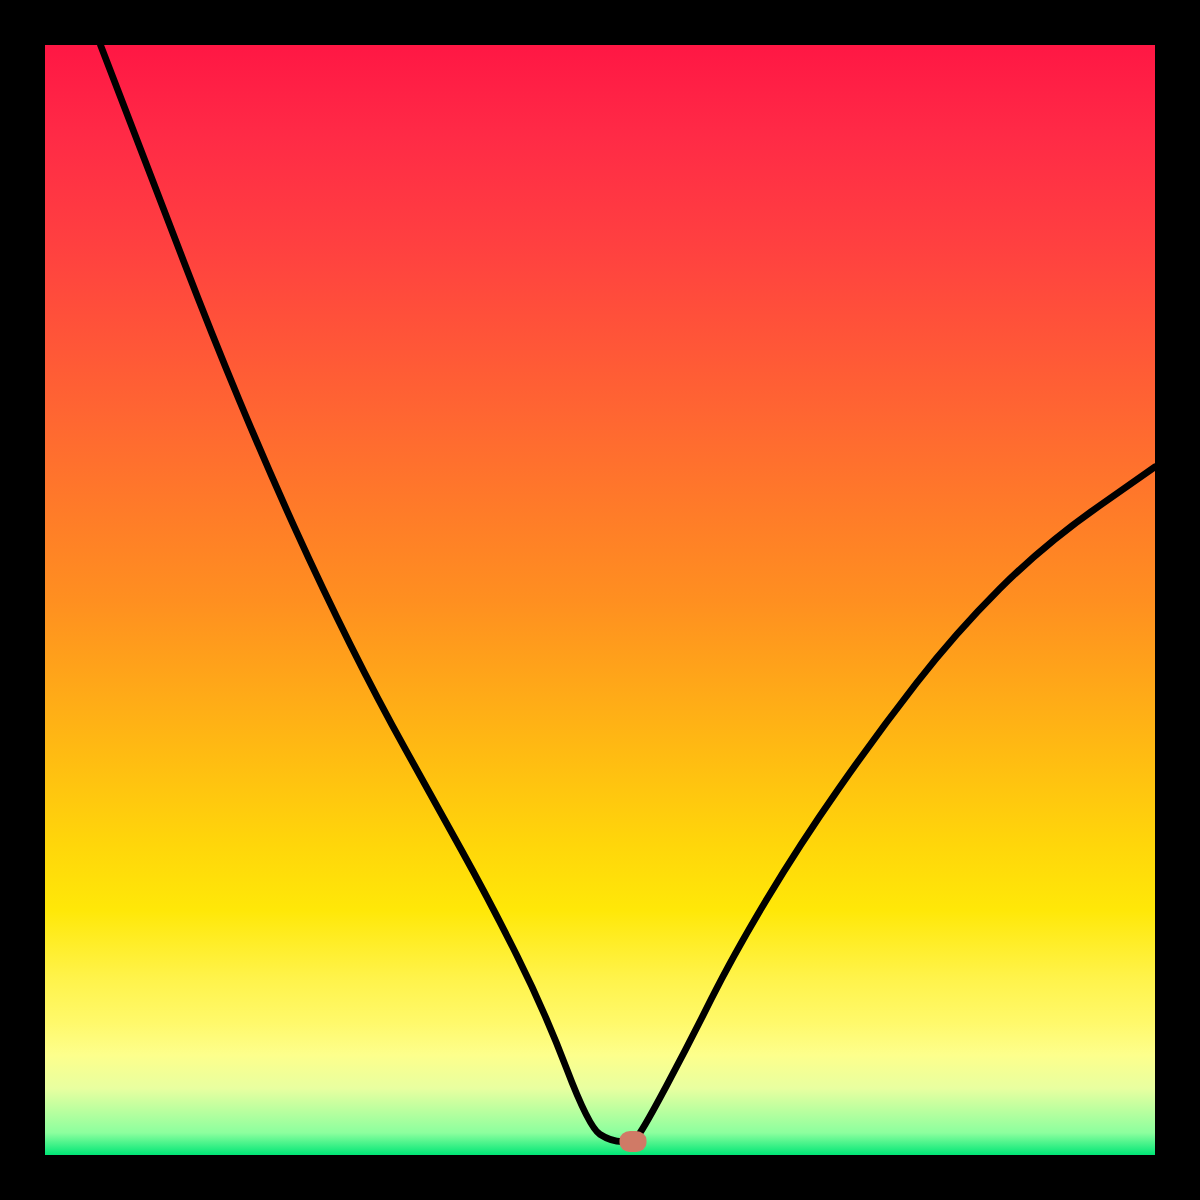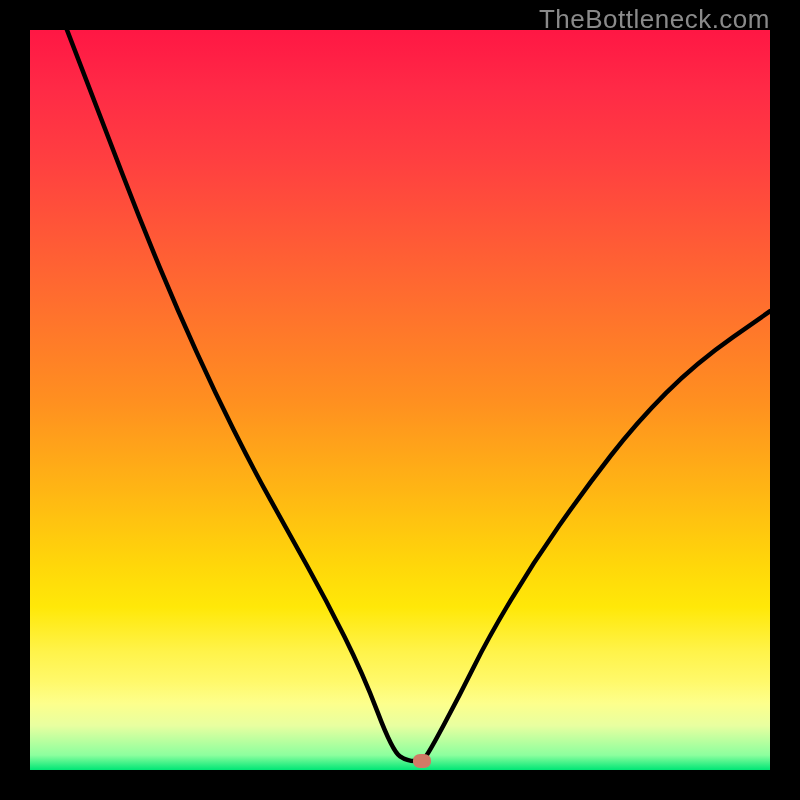--- a/index.html
+++ b/index.html
@@ -64,21 +64,20 @@
     height: 14px;
     border-radius: 7px / 6px;
     background: #d07a66;
     transform: translate(-50%, -50%);
   }
 </style>
 </head>
 <body>
 
 <div class="frame">
-  <div class="watermark">TheBottleneck.com</div>
 
   <div class="plot-area">
     <svg class="curve" viewBox="0 0 740 740" preserveAspectRatio="none">
       <path id="curve-path" fill="none" stroke-linecap="round" stroke-linejoin="round" d="M 37.0 0.0 Q 74.0 96.2 92.5 144.3 Q 111.0 192.4 129.5 236.8 Q 148.0 281.2 166.5 321.9 Q 185.0 362.6 203.5 399.6 Q 222.0 436.6 240.5 469.9 Q 259.0 503.2 277.5 536.5 Q 296.0 569.8 314.5 606.8 Q 333.0 643.8 347.8 682.6 Q 362.6 721.5 370.0 726.3 Q 377.4 731.1 384.8 731.1 Q 392.2 731.1 395.9 726.3 Q 399.6 721.5 414.4 693.8 Q 429.2 666.0 444.0 636.4 Q 458.8 606.8 481.0 569.8 Q 503.2 532.8 529.1 495.8 Q 555.0 458.8 580.9 425.5 Q 606.8 392.2 636.4 362.6 Q 666.0 333.0 703.0 307.1 T 740.0 281.2" stroke="#000000" stroke-width="4.5"></path>
     </svg>
     <div id="marker" class="marker" style="left: 392.2px; top: 731.12px; background: rgb(208, 122, 102);"></div>
   </div>
 </div>
 
 </body></html>

